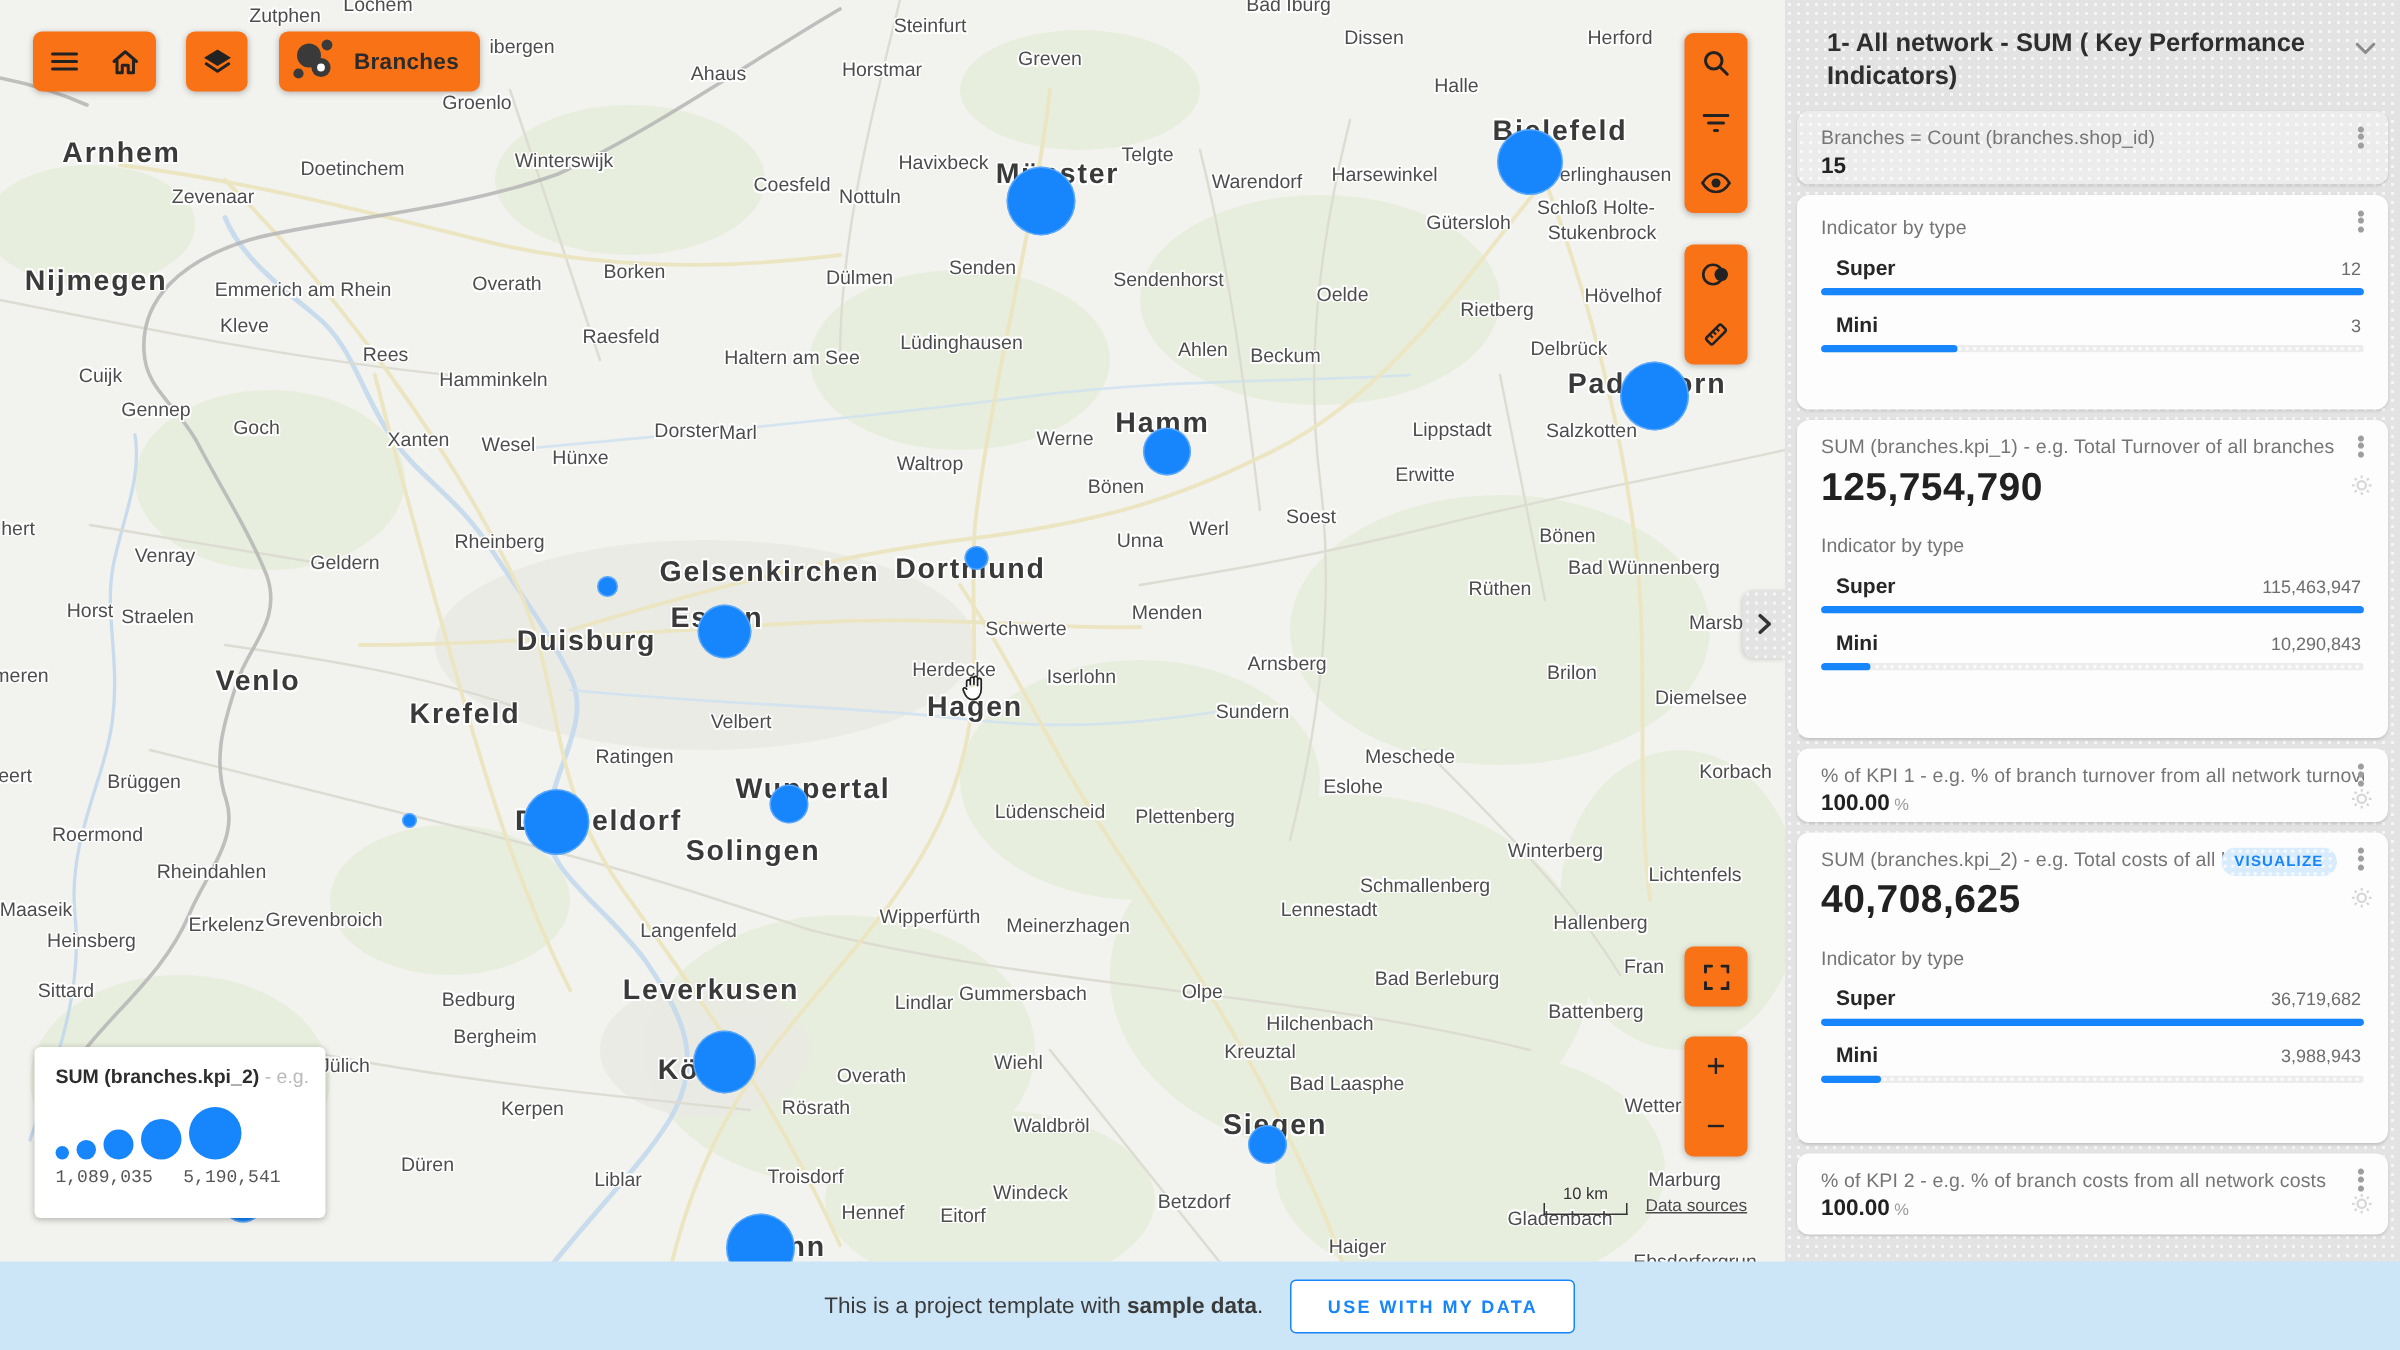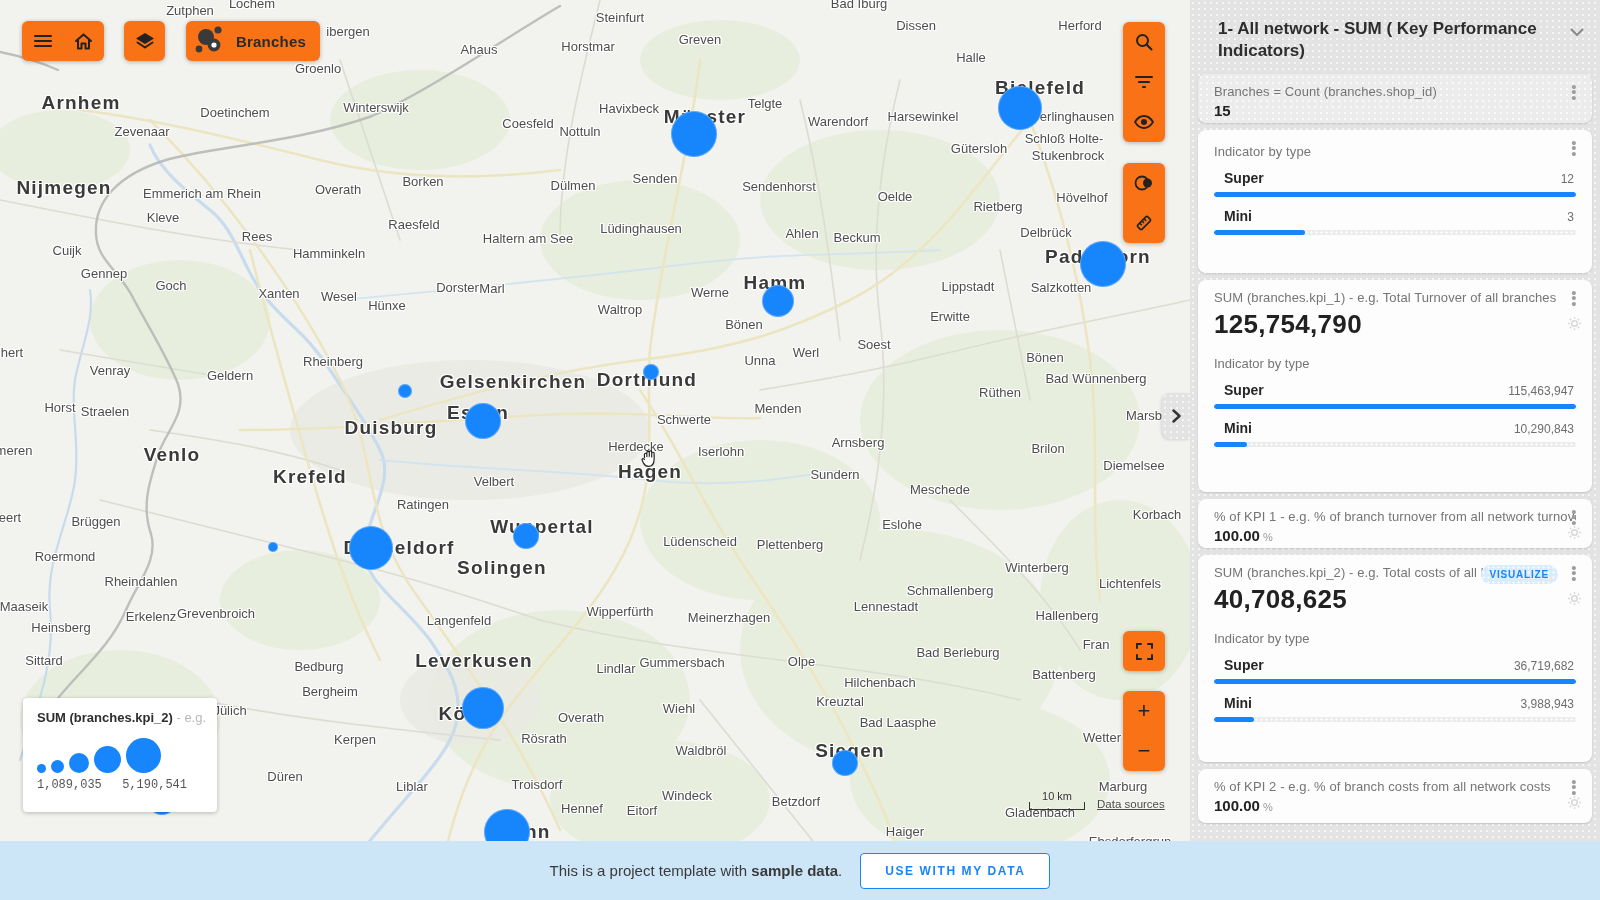--- a/index.html
+++ b/index.html
@@ -234,41 +234,41 @@
         <span class="map-label sm" style="left: 874px; top: 344px;">Soest</span>
         <span class="map-label sm" style="left: 806px; top: 352px;">Werl</span>
         <span class="map-label sm" style="left: 760px; top: 360px;">Unna</span>
         <span class="map-label sm" style="left: 1045px; top: 357px;">Bönen</span>
         <span class="map-label sm" style="left: 1096px; top: 378px;">Bad Wünnenberg</span>
         <span class="map-label sm" style="left: 1000px; top: 392px;">Rüthen</span>
         <span class="map-label sm" style="left: 1144px; top: 415px;">Marsb</span>
         <span class="map-label sm" style="left: 1048px; top: 448px;">Brilon</span>
         <span class="map-label sm" style="left: 1134px; top: 465px;">Diemelsee</span>
         <span class="map-label sm" style="left: 1157px; top: 514px;">Korbach</span>
-        <span class="map-label sm" style="left: 940px; top: 489px;">Meschede</span>
+        <span class="map-label sm" style="left: 940px; top: 504px;">Meschede</span>
         <span class="map-label sm" style="left: 858px; top: 442px;">Arnsberg</span>
         <span class="map-label sm" style="left: 835px; top: 474px;">Sundern</span>
         <span class="map-label sm" style="left: 902px; top: 524px;">Eslohe</span>
         <span class="map-label sm" style="left: 1037px; top: 567px;">Winterberg</span>
         <span class="map-label sm" style="left: 1130px; top: 583px;">Lichtenfels</span>
         <span class="map-label sm" style="left: 1067px; top: 615px;">Hallenberg</span>
         <span class="map-label sm" style="left: 950px; top: 590px;">Schmallenberg</span>
         <span class="map-label sm" style="left: 870px; top: 606px; padding-left: 32px;">Lennestadt</span>
         <span class="map-label sm" style="left: 958px; top: 652px;">Bad Berleburg</span>
         <span class="map-label sm" style="left: 1064px; top: 674px;">Battenberg</span>
         <span class="map-label sm" style="left: 1096px; top: 644px;">Fran</span>
         <span class="map-label sm" style="left: 684px; top: 419px;">Schwerte</span>
         <span class="map-label sm" style="left: 636px; top: 446px;">Herdecke</span>
         <span class="map-label sm" style="left: 721px; top: 451px;">Iserlohn</span>
         <span class="map-label sm" style="left: 758px; top: 408px; margin-left: 20px;">Menden</span>
         <span class="map-label sm" style="left: 494px; top: 481px;">Velbert</span>
         <span class="map-label sm" style="left: 423px; top: 504px;">Ratingen</span>
         <span class="map-label sm" style="left: 700px; top: 541px;">Lüdenscheid</span>
         <span class="map-label sm" style="left: 790px; top: 544px;">Plettenberg</span>
-        <span class="map-label sm" style="left: 712px; top: 617px; margin-left: 17px;">Meinerzhagen</span>
+        <span class="map-label sm" style="left: 712px; top: 617px;">Meinerzhagen</span>
         <span class="map-label sm" style="left: 620px; top: 611px;">Wipperfürth</span>
         <span class="map-label sm" style="left: 682px; top: 662px;">Gummersbach</span>
         <span class="map-label sm" style="left: 616px; top: 668px;">Lindlar</span>
         <span class="map-label sm" style="left: 785px; top: 661px; padding-left: 33px;">Olpe</span>
         <span class="map-label sm" style="left: 880px; top: 682px;">Hilchenbach</span>
         <span class="map-label sm" style="left: 840px; top: 701px;">Kreuztal</span>
         <span class="map-label sm" style="left: 679px; top: 708px;">Wiehl</span>
         <span class="map-label sm" style="left: 581px; top: 717px;">Overath</span>
         <span class="map-label sm" style="left: 544px; top: 738px;">Rösrath</span>
         <span class="map-label sm" style="left: 701px; top: 750px;">Waldbröl</span>

